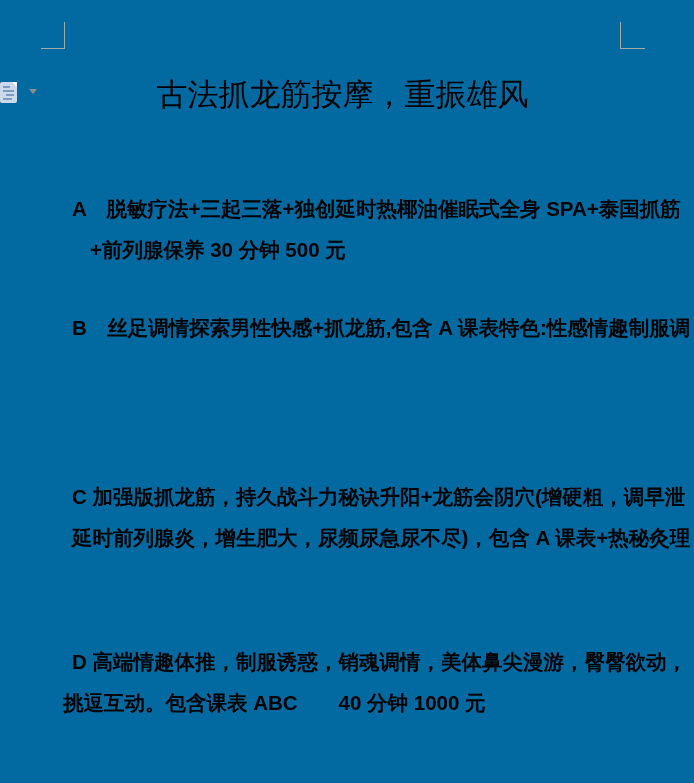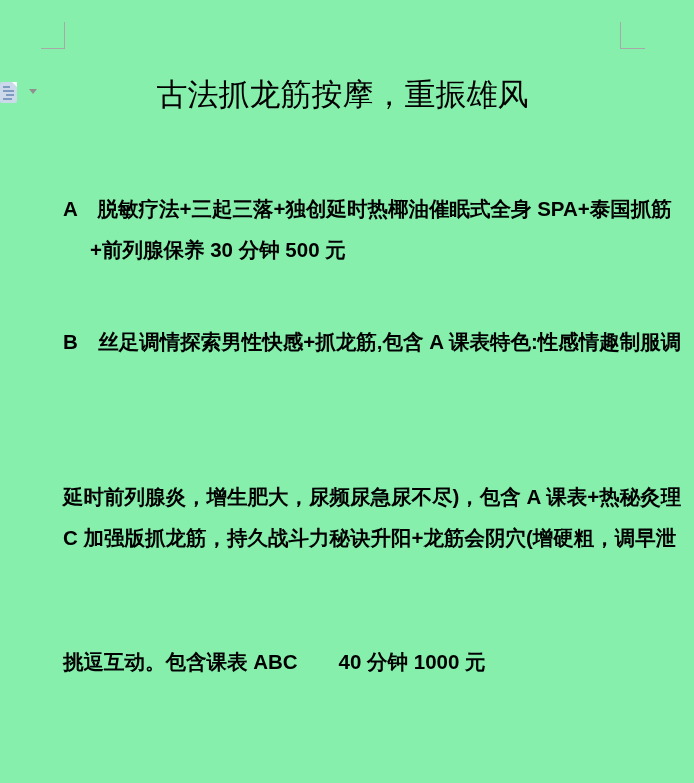--- a/index.html
+++ b/index.html
@@ -1,17 +1,17 @@
 <!DOCTYPE html>
 <html><head>
 <meta charset="utf-8">
 <style>
   html,body { margin:0; padding:0; background:#ffffff; }
   .page {
-    position:relative; width:694px; height:783px; background:#86efac;
+    position:relative; width:694px; height:783px; background:#0369a1;
     overflow:hidden;
     font-family:"Liberation Sans","Liberation Serif",serif;
     color:#000000;
   }
   
   .crop { position:absolute; }
   .crop.tl { left:41px; top:22px; width:23px; height:26px;
              border-right:1px solid #a8a8a8; border-bottom:1px solid #a8a8a8; }
   .crop.tr { left:620px; top:22px; width:24px; height:26px;
              border-left:1px solid #a8a8a8; border-bottom:1px solid #a8a8a8; }
@@ -31,24 +31,24 @@
     font-weight:400; font-size:31px; line-height:42px;
     white-space:nowrap;
   }
   
   .para {
     position:absolute; left:63px; width:559px;
     font-size:20.5px; line-height:41px; font-weight:700;
     font-family:"Liberation Sans","Liberation Serif",serif;
   }
   .para .line { white-space:nowrap; }
-  .para .line.j { text-align:justify; text-align-last:justify; }
+  .para .line.j { text-align:justify; text-align-last:justify;margin-left:9px; }
   .para .line.ind { padding-left:27px; }
   .para.pa { top:188px; }
-  .para.pb { top:321px; }
+  .para.pb { top:307px; }
   .para.pc { top:476px; }
   .para.pd { top:641px; }
 </style>
 </head>
 <body>
 
 <div class="page">
 
   <div class="crop tl"></div>
   <div class="crop tr"></div>
@@ -70,21 +70,22 @@
   <div class="para pa">
     <div class="line j">A　脱敏疗法+三起三落+独创延时热椰油催眠式全身 SPA+泰国抓筋</div>
     <div class="line ind">+前列腺保养 30 分钟 500 元</div>
   </div>
 
   <div class="para pb">
     <div class="line j">B　丝足调情探索男性快感+抓龙筋,包含 A 课表特色:性感情趣制服调</div>
   </div>
 
   <div class="para pc">
+    <div class="line j">C 加强版抓龙筋，持久战斗力秘诀升阳+龙筋会阴穴(增硬粗，调早泄</div>
     <div class="line j">延时前列腺炎，增生肥大，尿频尿急尿不尽)，包含 A 课表+热秘灸理</div>
-    <div class="line j">C 加强版抓龙筋，持久战斗力秘诀升阳+龙筋会阴穴(增硬粗，调早泄</div>
   </div>
 
   <div class="para pd">
+    <div class="line j">D 高端情趣体推，制服诱惑，销魂调情，美体鼻尖漫游，臀臀欲动，</div>
     <div class="line">挑逗互动。包含课表 ABC　　40 分钟 1000 元</div>
   </div>
 
 </div>
 
 </body></html>

